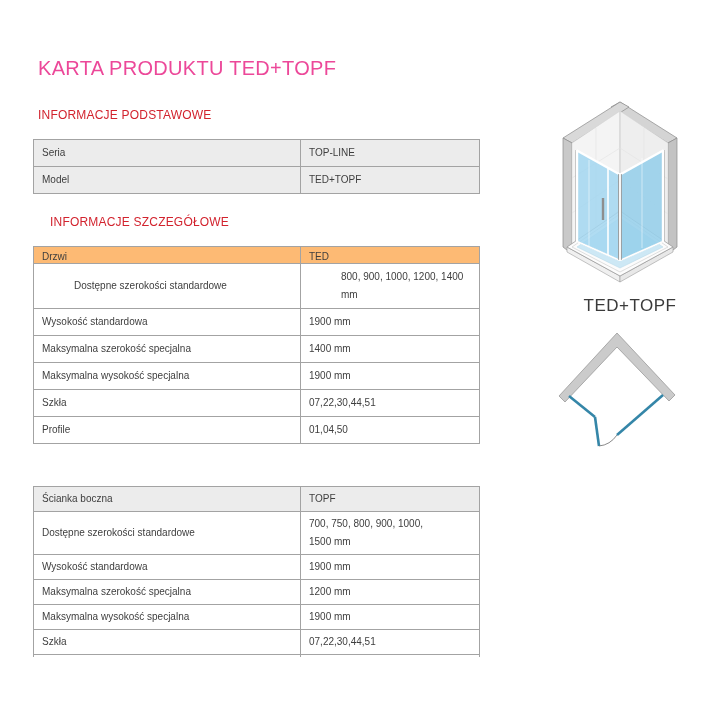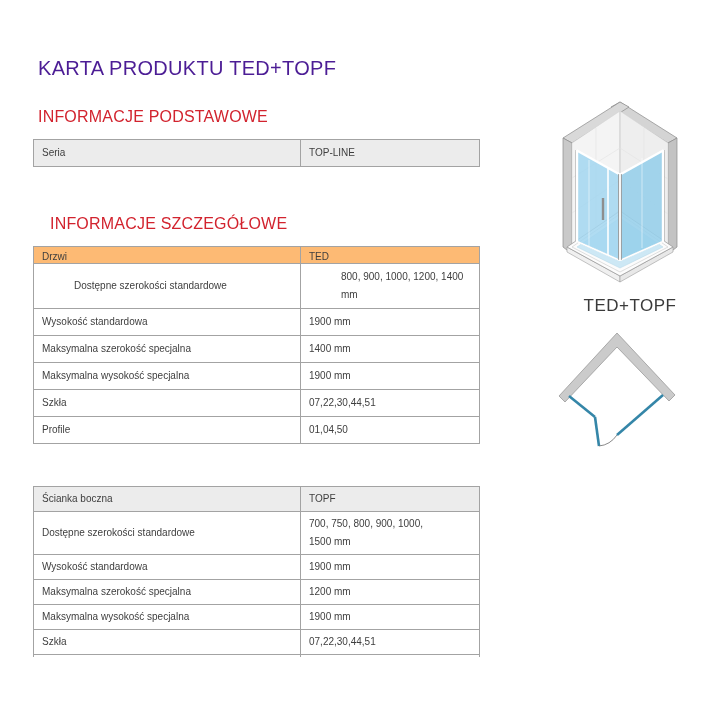--- a/index.html
+++ b/index.html
@@ -1,22 +1,22 @@
 <!DOCTYPE html>
 <html><head>
 <meta charset="utf-8">
 <style>
   html,body{margin:0;padding:0;}
   body{
     width:720px;height:720px;background:#ffffff;position:relative;
     font-family:"Liberation Sans", sans-serif;color:#3e3e3e;overflow:hidden;
   }
   .abs{position:absolute;}
-  .page-title{left:38px;top:57px;font-size:20px;color:#4c1d95;letter-spacing:.3px;}
-  .sec-heading{font-size:16px;color:#d2232e;letter-spacing:.2px;}
+  .page-title{left:38px;top:57px;font-size:20px;color:#ec4899;letter-spacing:.3px;}
+  .sec-heading{font-size:12px;color:#d2232e;letter-spacing:.2px;}
   .h-basic{left:38px;top:108px;}
   .h-details{left:50px;top:215px;}
 
   table.pc{border-collapse:collapse;width:446px;table-layout:fixed;
     font-size:10px;color:#3e3e3e;background:#ffffff;}
   table.pc td{border:1px solid #a3a3a3;padding:3px 8px;box-sizing:border-box;
     vertical-align:middle;line-height:18px;overflow:hidden;}
   table.pc col.c1{width:267px;} table.pc col.c2{width:179px;}
   tr.gray td{background:#ececec;}
   tr.hdr td{background:#fdba74;height:17px;padding:2px 8px 0 8px;vertical-align:top;}
@@ -41,20 +41,24 @@
 <table class="pc abs" id="t1">
   <colgroup>
       <col class="c1">
       <col class="c2">
     </colgroup>
   <tbody>
       <tr class="gray r27">
     <td>Seria</td>
     <td>TOP-LINE</td>
   </tr>
+  <tr class="gray r27">
+    <td>Model</td>
+    <td>TED+TOPF</td>
+  </tr>
 </tbody>
   </table>
 
 <div class="abs sec-heading h-details">INFORMACJE SZCZEGÓŁOWE</div>
 
 <table class="pc abs" id="t2">
   <colgroup>
       <col class="c1">
       <col class="c2">
     </colgroup>

